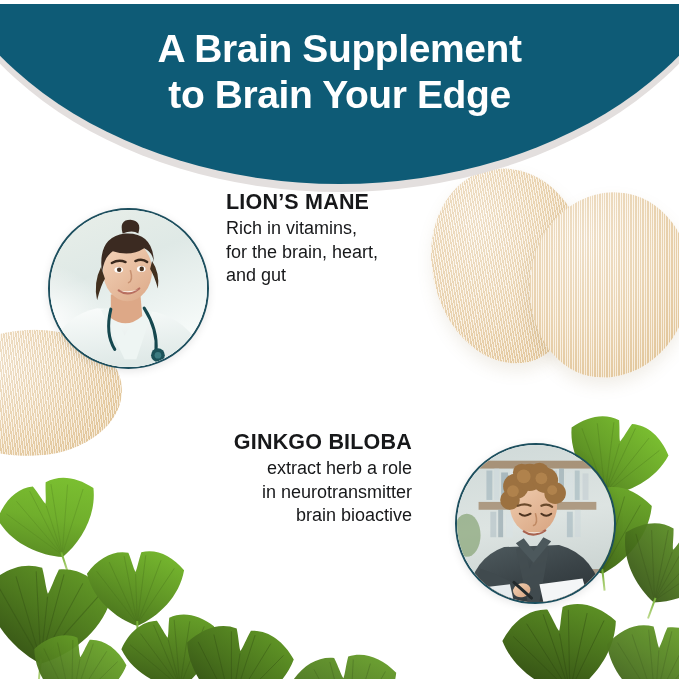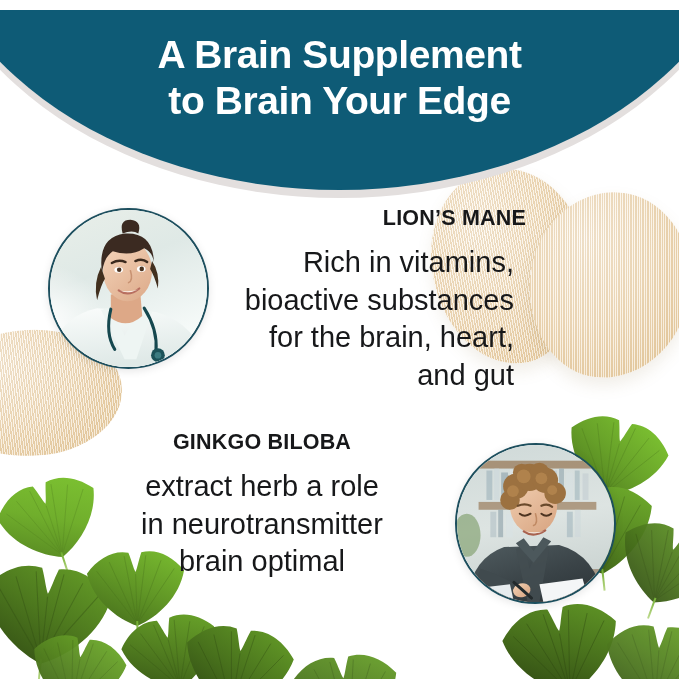--- a/index.html
+++ b/index.html
@@ -13,21 +13,21 @@
     height: 679px;
     overflow: hidden;
     background: #ffffff;
     font-family: "Liberation Sans", sans-serif;
   }
 
   
   .header-band {
     position: absolute;
     left: 0;
-    top: 10px;
+    top: 4px;
     width: 679px;
     height: 200px;
     overflow: hidden;
     z-index: 5;
   }
   .header-fill {
     position: absolute;
     left: -80px;
     top: -560px;
     width: 839px;
@@ -139,32 +139,32 @@
   
   .textblock { position: absolute; z-index: 7; color: #17181a; }
   .tb-heading {
     font-size: 21.5px;
     font-weight: bold;
     letter-spacing: 0.2px;
     line-height: 1.32;
     margin: 0 0 1px 0;
   }
   .tb-body {
-    font-size: 29px;
+    font-size: 18px;
     font-weight: normal;
     line-height: 1.295;
-    margin: 12px;
+    margin: 0;
   }
   .tb-body .bline { display: block; white-space: nowrap; }
 
   #block-lions-mane {
-    left: 226px; top: 204px; width: 300px; text-align: right;
+    left: 226px; top: 188px; width: 300px; text-align: left;
   }
   #block-ginkgo {
-    left: 112px; top: 428px; width: 300px; text-align: center;
+    left: 112px; top: 428px; width: 300px; text-align: right;
   }
 </style>
 </head>
 <body>
 
 <div id="canvas">
 
   <div class="decor lm-group-left">
     <div class="lm-left-a"></div>
   </div>
@@ -496,32 +496,31 @@
       <path d="M 82 62 Q 85 72 80 74" stroke="#c89272" stroke-width="1.6" fill="none" stroke-linecap="round"></path>
       <path d="M 70 82 Q 80 89 91 80" stroke="#b86f60" stroke-width="2.2" fill="none" stroke-linecap="round"></path>
       <path d="M 71 82 Q 80 86 90 81 Q 80 84 71 82 Z" fill="#ffffff" opacity="0.75"></path>
     </svg>
   </div>
 
   <div class="textblock" id="block-lions-mane">
     <p class="tb-heading">LION’S MANE</p>
     <p class="tb-body">
       <span class="bline">Rich in vitamins,</span>
-      <span class="bline">bioactive substances</span>
       <span class="bline">for the brain, heart,</span>
       <span class="bline">and gut</span>
     </p>
   </div>
 
   <div class="textblock" id="block-ginkgo">
     <p class="tb-heading">GINKGO BILOBA</p>
     <p class="tb-body">
       <span class="bline">extract herb a role</span>
       <span class="bline">in neurotransmitter</span>
-      <span class="bline">brain optimal</span>
+      <span class="bline">brain bioactive</span>
     </p>
   </div>
 
   <div class="portrait" id="portrait-student">
     <svg class="scene" viewBox="0 0 160 160" preserveAspectRatio="xMidYMid slice">
       <defs>
         <linearGradient id="room" x1="0" y1="0" x2="0.2" y2="1">
           <stop offset="0%" stop-color="#cfd9d8"></stop>
           <stop offset="55%" stop-color="#dde4e2"></stop>
           <stop offset="100%" stop-color="#c9d2d0"></stop>

